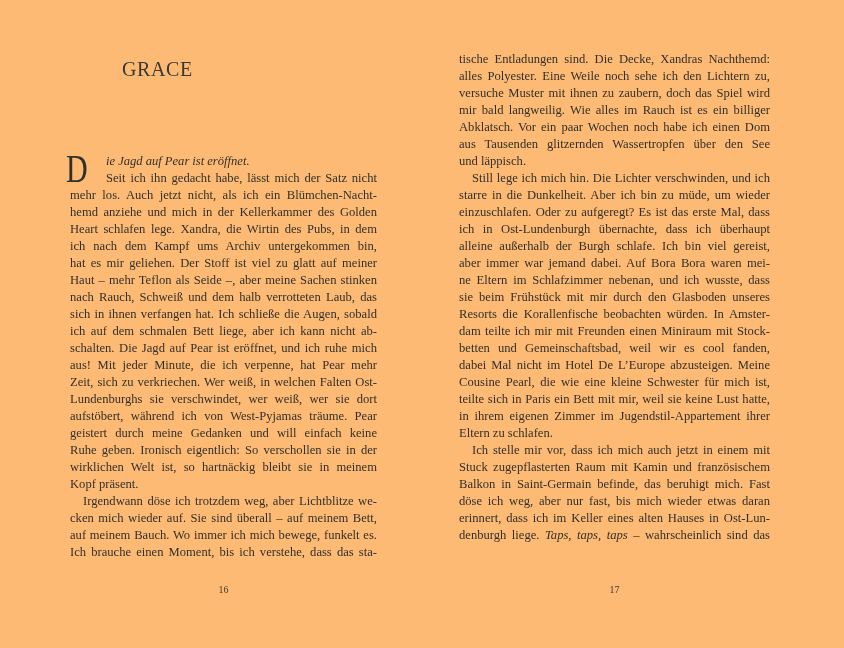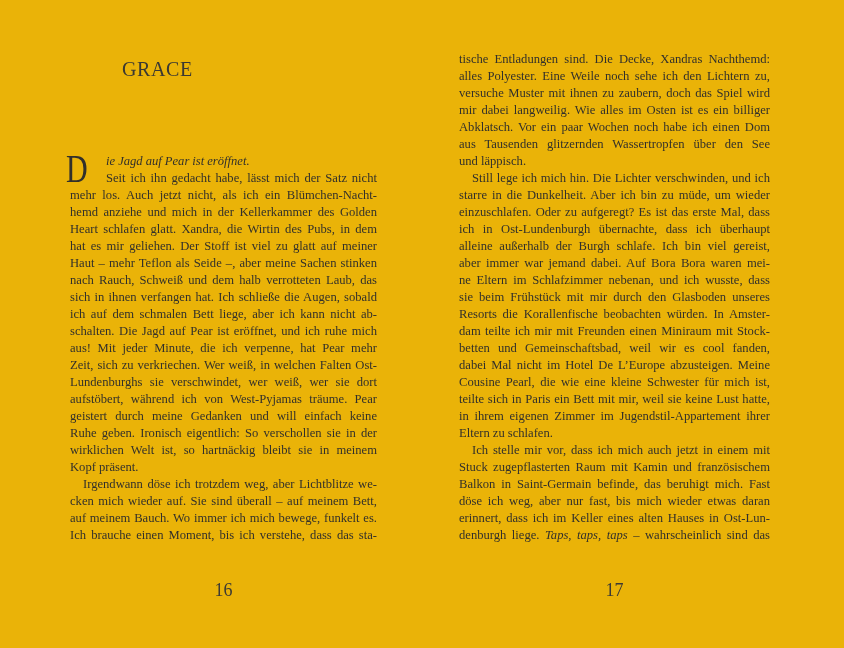--- a/index.html
+++ b/index.html
@@ -1,17 +1,17 @@
 <!DOCTYPE html>
 <html><head>
 <meta charset="utf-8">
 <style>
   html,body{margin:0;padding:0;background:#ffffff;}
   .spread{
-    position:relative;width:844px;height:648px;background:#eab308;
+    position:relative;width:844px;height:648px;background:#fdba74;
     font-family:"Liberation Serif","DejaVu Serif",serif;color:#32302b;
     overflow:hidden;
   }
   .page{position:absolute;top:0;height:648px;}
   .page-left{left:70px;width:307px;}
   .page-right{left:459px;width:311px;}
   .chapter-title{
     position:absolute;left:52px;top:57px;
     font-size:20px;line-height:24px;letter-spacing:0.6px;
     color:#3a3833;white-space:nowrap;
@@ -29,38 +29,39 @@
   .line.indent{padding-left:13px;}
   .line.dropline{padding-left:20px;margin-left:16px;}
   .it{font-style:italic;}
   .dropcap{
     position:absolute;left:-4px;top:1px;
     font-size:40px;line-height:30px;color:#32302b;
     transform:scaleX(0.75);transform-origin:left top;
   }
   .pagenum{
     position:absolute;top:582px;left:0;width:100%;
-    text-align:center;font-size:18px;line-height:16px;color:#3c3a35;
+    text-align:center;font-size:10px;line-height:16px;color:#3c3a35;
   }
 </style>
 </head>
 <body>
 
 <div class="spread">
 
   <div class="page page-left">
     <div class="chapter-title">GRACE</div>
     <div class="textblock">
       <div class="dropcap">D</div>
 
     <div class="line dropline parend"><span class="it">ie Jagd auf Pear ist eröffnet.</span></div>
         <div class="line dropline"><span>Seit ich ihn gedacht habe, lässt mich der Satz nicht</span></div>
         <div class="line"><span>mehr los. Auch jetzt nicht, als ich ein Blümchen-Nacht-</span></div>
         <div class="line"><span>hemd anziehe und mich in der Kellerkammer des Golden</span></div>
-        <div class="line"><span>Heart schlafen glatt. Xandra, die Wirtin des Pubs, in dem</span></div>
+        <div class="line"><span>Heart schlafen lege. Xandra, die Wirtin des Pubs, in dem</span></div>
+        <div class="line"><span>ich nach dem Kampf ums Archiv untergekommen bin,</span></div>
         <div class="line"><span>hat es mir geliehen. Der Stoff ist viel zu glatt auf meiner</span></div>
         <div class="line"><span>Haut – mehr Teflon als Seide –, aber meine Sachen stinken</span></div>
         <div class="line"><span>nach Rauch, Schweiß und dem halb verrotteten Laub, das</span></div>
         <div class="line"><span>sich in ihnen verfangen hat. Ich schließe die Augen, sobald</span></div>
         <div class="line"><span>ich auf dem schmalen Bett liege, aber ich kann nicht ab-</span></div>
         <div class="line"><span>schalten. Die Jagd auf Pear ist eröffnet, und ich ruhe mich</span></div>
         <div class="line"><span>aus! Mit jeder Minute, die ich verpenne, hat Pear mehr</span></div>
         <div class="line"><span>Zeit, sich zu verkriechen. Wer weiß, in welchen Falten Ost-</span></div>
         <div class="line"><span>Lundenburghs sie verschwindet, wer weiß, wer sie dort</span></div>
         <div class="line"><span>aufstöbert, während ich von West-Pyjamas träume. Pear</span></div>
@@ -75,21 +76,21 @@
       </div>
     <div class="pagenum">16</div>
   </div>
 
   <div class="page page-right">
     <div class="textblock">
 
     <div class="line"><span>tische Entladungen sind. Die Decke, Xandras Nachthemd:</span></div>
         <div class="line"><span>alles Polyester. Eine Weile noch sehe ich den Lichtern zu,</span></div>
         <div class="line"><span>versuche Muster mit ihnen zu zaubern, doch das Spiel wird</span></div>
-        <div class="line"><span>mir dabei langweilig. Wie alles im Osten ist es ein billiger</span></div>
+        <div class="line"><span>mir bald langweilig. Wie alles im Rauch ist es ein billiger</span></div>
         <div class="line"><span>Abklatsch. Vor ein paar Wochen noch habe ich einen Dom</span></div>
         <div class="line"><span>aus Tausenden glitzernden Wassertropfen über den See</span></div>
         <div class="line parend"><span>und läppisch.</span></div>
         <div class="line indent"><span>Still lege ich mich hin. Die Lichter verschwinden, und ich</span></div>
         <div class="line"><span>starre in die Dunkelheit. Aber ich bin zu müde, um wieder</span></div>
         <div class="line"><span>einzuschlafen. Oder zu aufgeregt? Es ist das erste Mal, dass</span></div>
         <div class="line"><span>ich in Ost-Lundenburgh übernachte, dass ich überhaupt</span></div>
         <div class="line"><span>alleine außerhalb der Burgh schlafe. Ich bin viel gereist,</span></div>
         <div class="line"><span>aber immer war jemand dabei. Auf Bora Bora waren mei-</span></div>
         <div class="line"><span>ne Eltern im Schlafzimmer nebenan, und ich wusste, dass</span></div>

